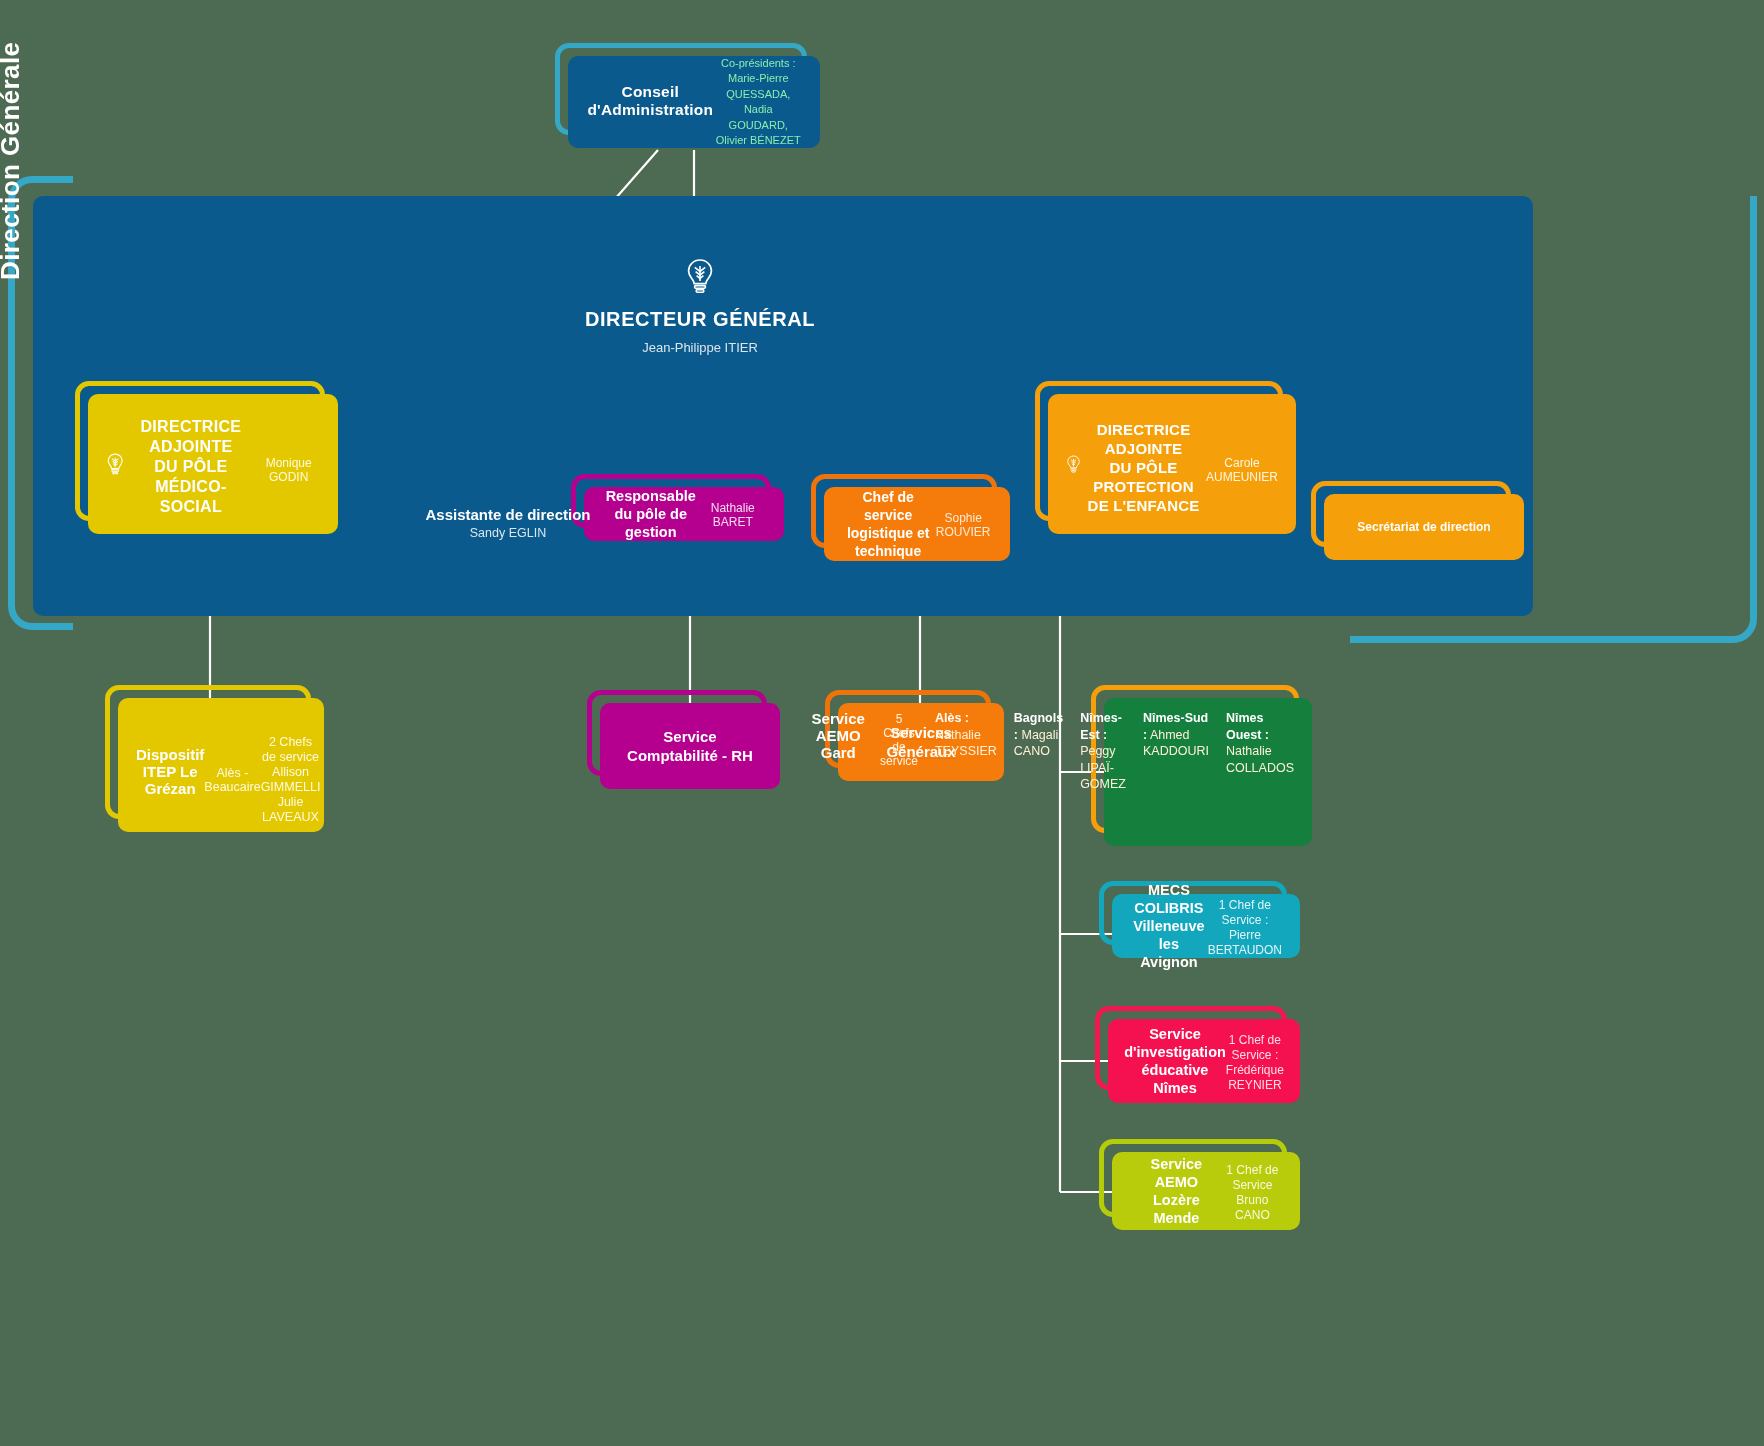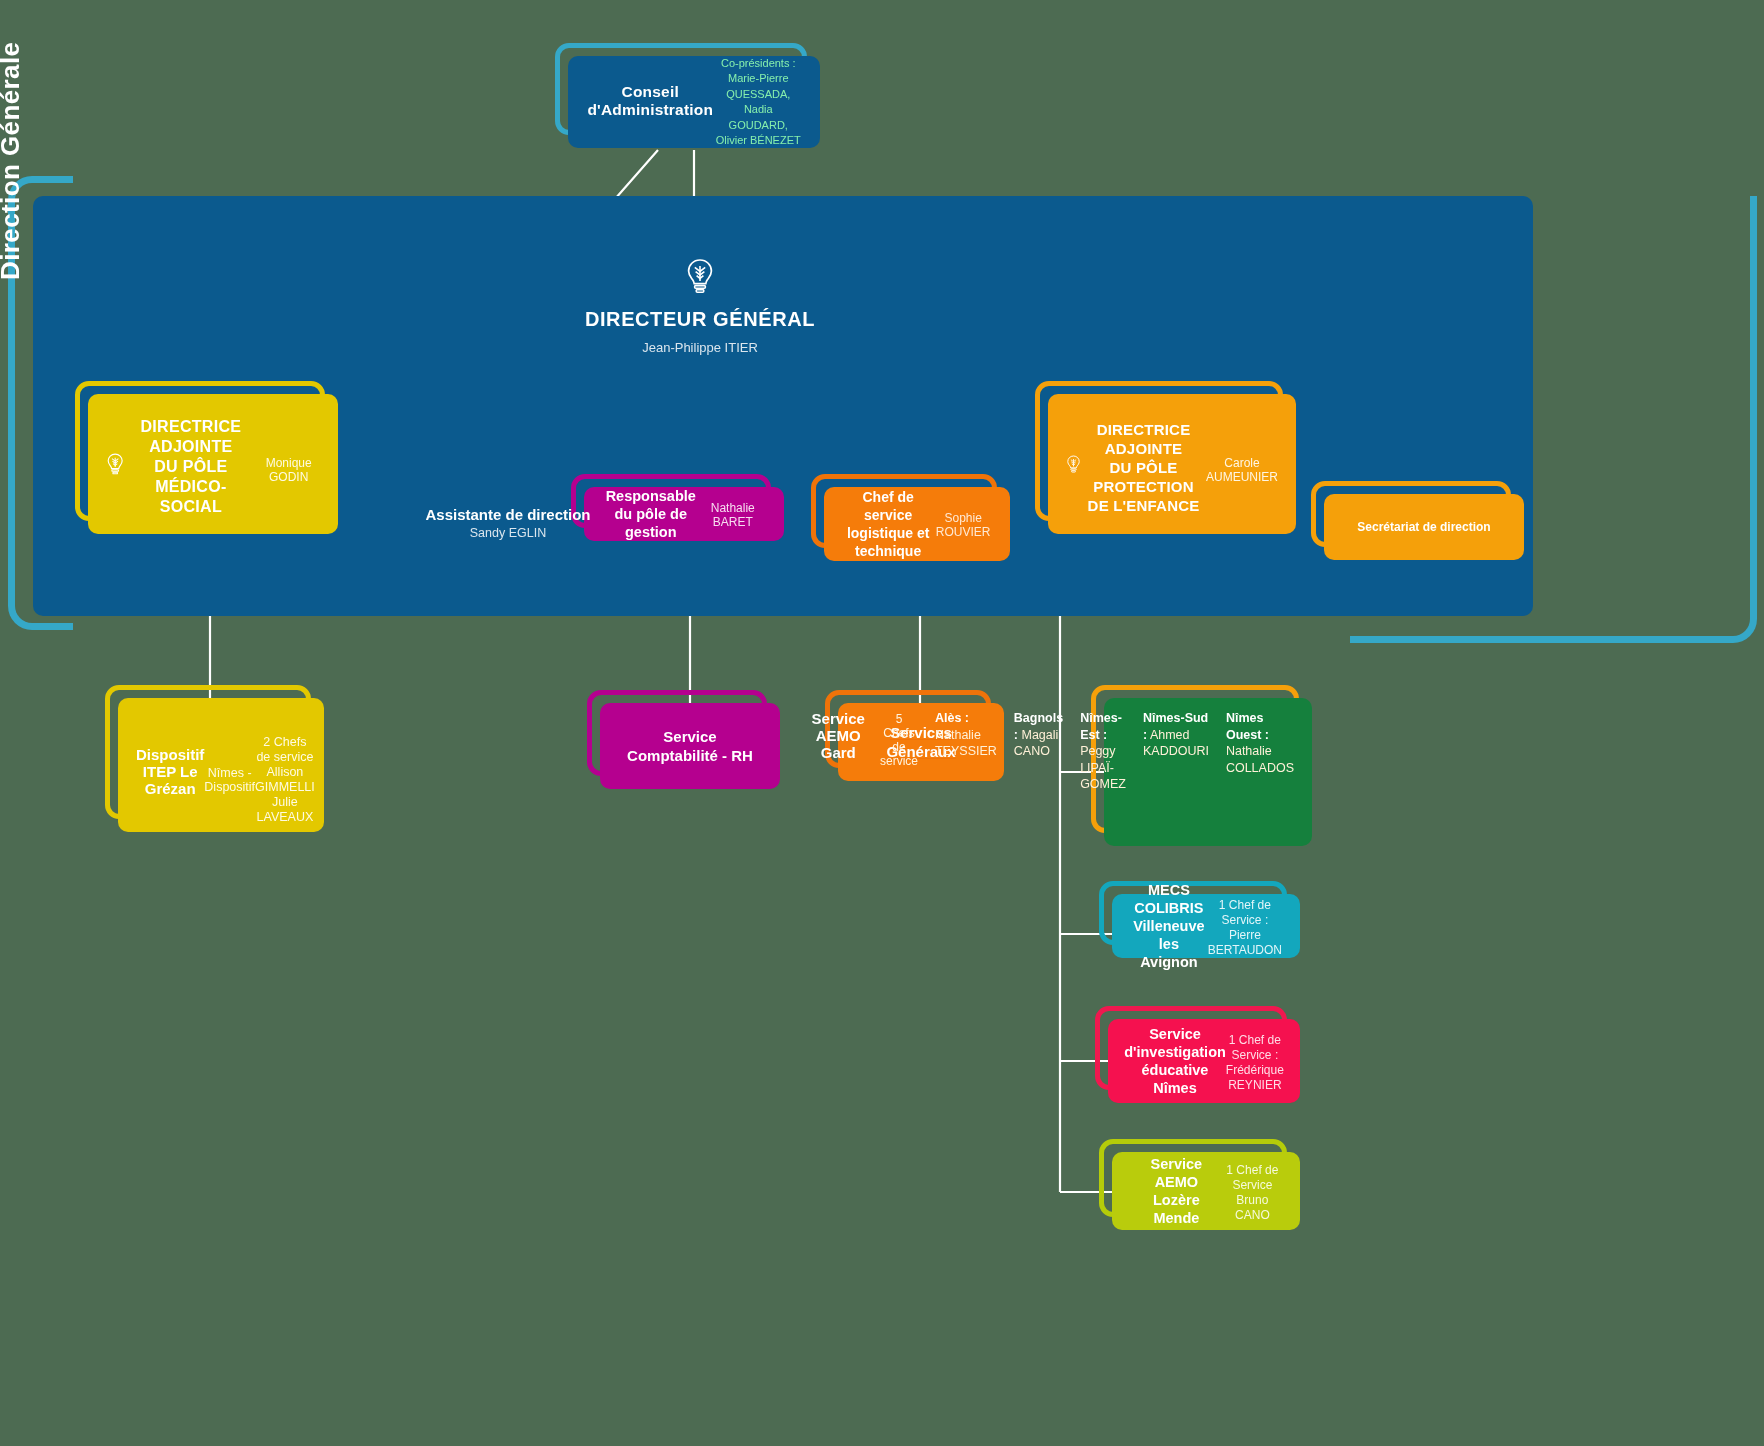--- a/index.html
+++ b/index.html
@@ -288,21 +288,21 @@
     <div class="outline"></div>
     <div class="body">
       <div class="title">Secrétariat de direction</div>
     </div>
   </div>
 
   <div class="card" id="itep">
     <div class="outline"></div>
     <div class="body">
       <div class="title">Dispositif ITEP Le Grézan</div>
-      <div class="loc">Nîmes - Dispositif</div>
+      <div class="loc">Alès - Beaucaire</div>
       <div class="chefs">
         <div>2 Chefs de service</div>
         <div>Allison GIMMELLI</div>
         <div>Julie LAVEAUX</div>
       </div>
     </div>
   </div>
 
   <div class="card" id="compta">
     <div class="outline"></div>

